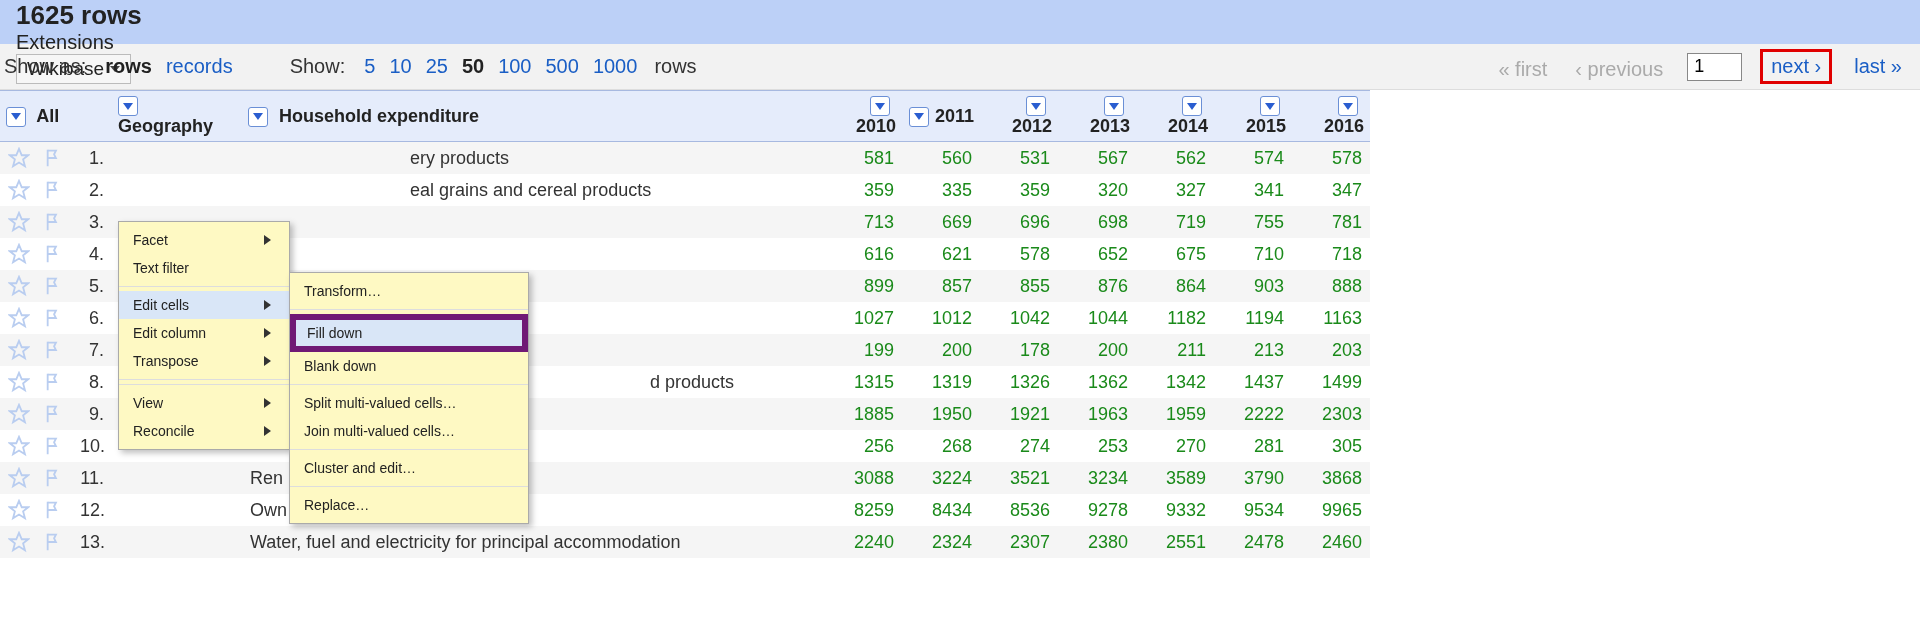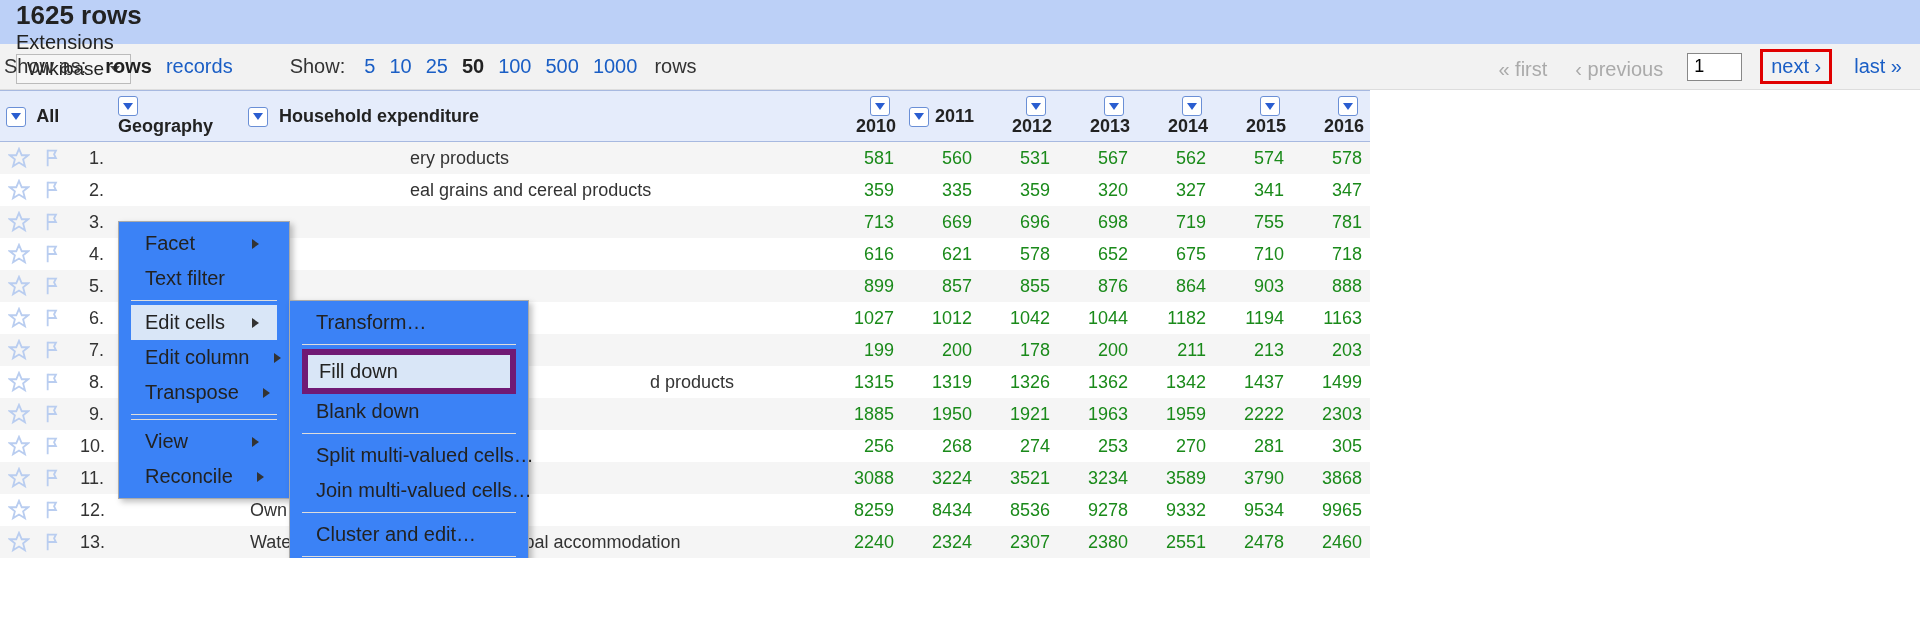--- a/index.html
+++ b/index.html
@@ -53,28 +53,28 @@
   tbody tr.even{background:#fff;}
   tbody td{padding:5px 8px;font-size:18px;vertical-align:middle;height:30px;white-space:nowrap;overflow:hidden;}
   tbody td.idx{text-align:right;color:#333;}
   tbody td.val{text-align:right;color:var(--cell-green);}
   tbody td.desc{color:#333;overflow:visible;}
 
   .row-ico svg{width:22px;height:22px;display:block;}
   .row-ico svg *{stroke:#b9cdf0;fill:none;stroke-width:2;}
 
   
-  .menu{position:absolute;background:#3b82f6;border:1px solid #aaa;box-shadow:3px 3px 6px rgba(0,0,0,.25);font-size:20px;padding:4px 12px;z-index:50;}
+  .menu{position:absolute;background:#fef9c3;border:1px solid #aaa;box-shadow:3px 3px 6px rgba(0,0,0,.25);font-size:14px;padding:4px 0;z-index:50;}
   .menu .item{display:flex;align-items:center;justify-content:space-between;padding:6px 18px 6px 14px;cursor:pointer;white-space:nowrap;}
   .menu .item:hover,.menu .item.hover{background:var(--menu-hover);}
   .menu .arrow{width:0;height:0;border-top:5px solid transparent;border-bottom:5px solid transparent;border-left:7px solid #333;margin-left:24px;}
   .menu .sep{height:1px;background:#ddd;margin:4px 0;}
 
   .menu1{left:118px;top:131px;width:172px;}
-  .menu2{left:289px;top:210px;width:240px;}
+  .menu2{left:289px;top:182px;width:240px;}
   .menu2 .item.highlight{background:var(--menu-hover);border:6px solid #701a75;padding:5px 15px 5px 11px;}
 </style>
 </head>
 <body>
 
 <div class="topbar">
   <div class="topbar-title">1625 rows</div>
   <div class="topbar-spacer"></div>
   <div class="ext-label">Extensions</div>
   <div class="wikibase">

